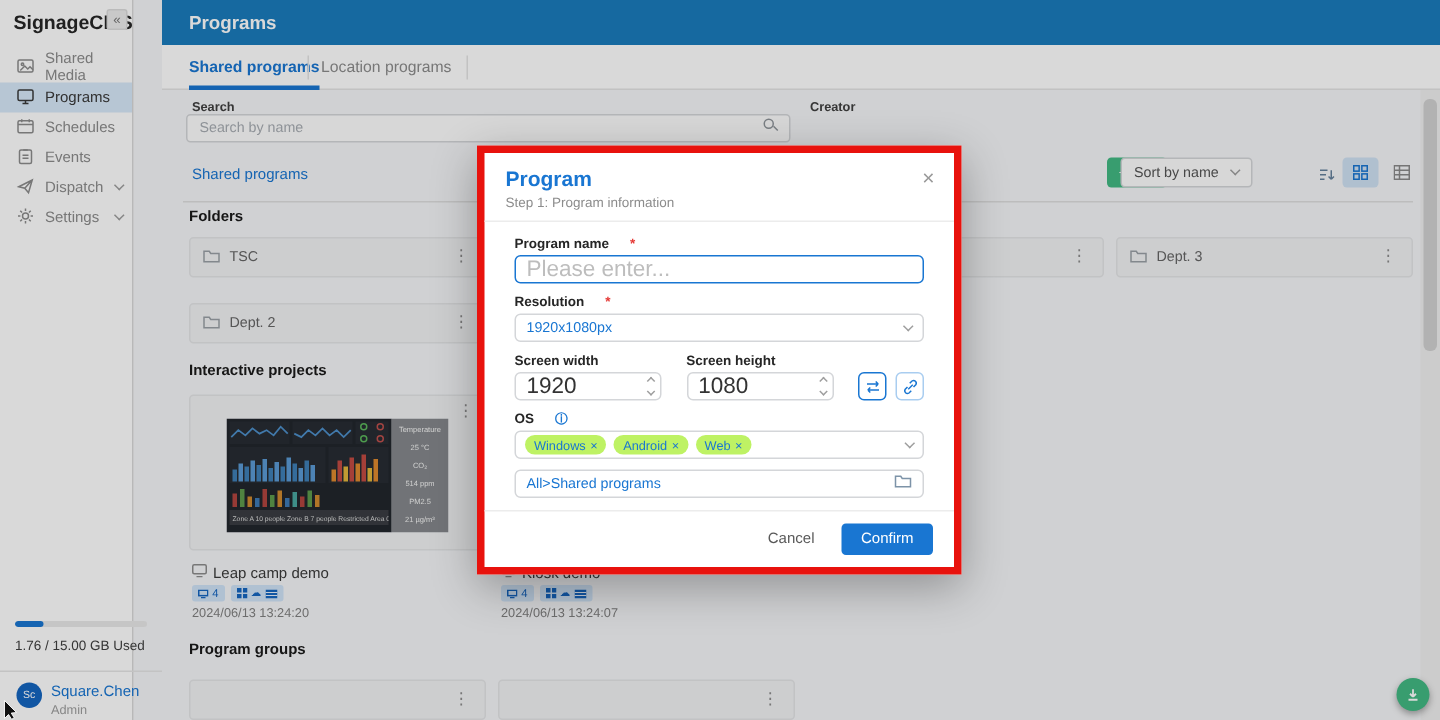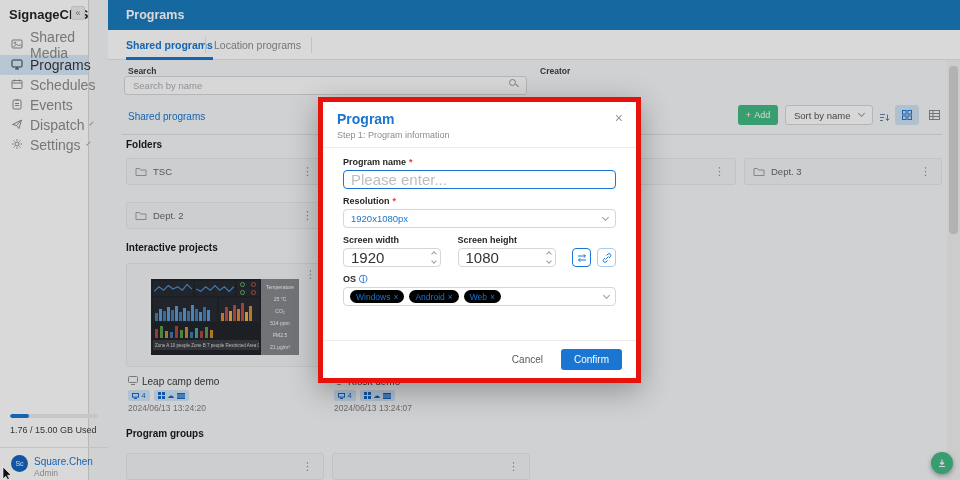--- a/index.html
+++ b/index.html
@@ -4,21 +4,21 @@
 <style>
   * { margin:0; padding:0; box-sizing:border-box; }
   html,body { width:960px; height:480px; }
   body { position:relative; overflow:hidden; font-family:"Liberation Sans",sans-serif; background:#f5f6f8; }
 
   
   .sidebar { position:absolute; left:0; top:0; width:89px; height:480px; background:#fff; border-right:1px solid #d9d9d9; z-index:1; }
   .logo { font-size:13px; font-weight:bold; color:#262626; padding:7px 0 0 9px; }
   .collapse-btn { position:absolute; top:6px; right:3px; width:14px; height:14px; background:#ededed; border:1px solid #dcdcdc; border-radius:2px; font-size:9px; color:#777; display:flex; align-items:center; justify-content:center; cursor:pointer; }
   .menu { margin-top:13px; }
-  .menu-item { height:20px; display:flex; align-items:center; gap:7px; padding-left:11px; padding-right:6px; color:#8c8c8c; font-size:14px; cursor:pointer; }
+  .menu-item { height:20px; display:flex; align-items:center; gap:7px; padding-left:11px; padding-right:6px; color:#8c8c8c; font-size:10px; cursor:pointer; }
   .menu-item.active { background:#d8e9fa; color:#3a3a3a; }
   .menu-item svg { flex:none; }
   .menu-chev { margin-left:auto; width:5px; height:5px; border-right:1.2px solid #9e9e9e; border-bottom:1.2px solid #9e9e9e; transform:rotate(45deg); margin-top:-3px; }
   .storage { position:absolute; left:10px; top:414px; width:88px; }
   .storage-bar { height:4px; background:#e9e9e9; border-radius:2px; overflow:hidden; }
   .storage-fill { height:4px; background:#1976d2; border-radius:2px; }
   .storage-text { margin-top:7px; font-size:9px; color:#404040; }
   .user-divider { position:absolute; top:447px; left:0; width:108px; border-top:1px solid #e6e6e6; }
   .avatar { position:absolute; left:11px; top:455px; width:17px; height:17px; border-radius:50%; background:#1565c0; color:#fff; font-size:7px; display:flex; align-items:center; justify-content:center; }
   .user-name { position:absolute; left:34px; top:456px; font-size:10px; color:#1976d2; }
@@ -38,21 +38,21 @@
   .search-wrap { position:absolute; left:16px; top:75px; width:403px; height:19px; }
   .search-wrap input { width:100%; height:100%; border:1px solid #d4d6d9; border-radius:3px; background:#fdfdfd; font-size:9.5px; padding:0 24px 0 8px; color:#333; font-family:inherit; }
   .search-wrap input::placeholder { color:#a8adb3; }
   .mag { position:absolute; right:11px; top:4px; width:7px; height:7px; border:1.3px solid #8f959b; border-radius:50%; }
   .mag::after { content:""; position:absolute; width:4px; height:1.3px; background:#8f959b; transform:rotate(45deg); right:-3.5px; bottom:-1px; }
   .select-box { position:absolute; display:flex; align-items:center; border:1px solid #d4d6d9; border-radius:3px; background:#fdfdfd; font-size:9.5px; padding:0 8px; cursor:pointer; }
   .chev-d { width:5px; height:5px; border-right:1.3px solid #9e9e9e; border-bottom:1.3px solid #9e9e9e; transform:rotate(45deg); margin-left:auto; margin-top:-3px; flex:none; }
 
   .breadcrumb { position:absolute; left:20px; top:111px; font-size:10px; color:#1976d2; cursor:pointer; }
   .add-btn { position:absolute; left:630px; top:105px; width:40px; height:20px; background:#42b983; border-radius:3px; color:#fff; font-size:9px; display:flex; align-items:center; justify-content:center; gap:3px; cursor:pointer; }
-  .sort-box { left:677px; top:105px; width:88px; height:20px; color:#555; }
+  .sort-box { left:639px; top:105px; width:88px; height:20px; color:#555; }
   .sort-dir { position:absolute; left:771px; top:109px; cursor:pointer; }
   .view-btn { position:absolute; top:105px; width:24px; height:20px; border-radius:3px; display:flex; align-items:center; justify-content:center; cursor:pointer; }
   .grid-btn { left:787px; background:#cfe2f4; }
   .list-btn { left:814px; background:transparent; }
   .toolbar-divider { position:absolute; left:14px; right:18px; top:134px; border-top:1px solid #dedede; }
 
   .section-h { position:absolute; font-size:10px; font-weight:bold; color:#1a1a1a; }
 
   .fcard { position:absolute; width:198px; height:27px; background:#f1f2f4; border:1px solid #e4e5e7; border-radius:3px; display:flex; align-items:center; padding:0 8px; gap:6px; cursor:pointer; }
   .fname { font-size:9.5px; color:#666; }
@@ -90,38 +90,38 @@
 
   
   .overlay { position:absolute; inset:0; background:rgba(0,0,0,0.15); z-index:10; }
   .modal-wrap { position:absolute; left:318px; top:97px; width:323px; height:286px; border:5px solid #e8120d; background:#fff; z-index:20; display:flex; flex-direction:column; box-shadow:0 8px 28px rgba(0,0,0,.3); }
   .m-header { padding:9px 14px 7px; border-bottom:1px solid #ececec; position:relative; }
   .m-title { color:#1976d2; font-size:14px; font-weight:bold; }
   .m-sub { color:#8c8c8c; font-size:9px; margin-top:3px; }
   .m-close { position:absolute; right:13px; top:9px; color:#999; font-size:14px; line-height:1; cursor:pointer; }
   .m-body { flex:1; padding:9px 20px 0; }
   .fgroup { margin-bottom:7px; }
-  .f-label { font-size:9px; font-weight:bold; color:#262626; margin-bottom:3px; display:flex; align-items:center; gap:3px; }
+  .f-label { font-size:9px; font-weight:bold; color:#262626; margin-bottom:3px; display:flex; align-items:center; gap:14px; }
   .req { color:#e53935; }
   .m-input { width:100%; height:19px; border:1px solid #d4d6d9; border-radius:4px; font-size:15px; padding:0 7px; color:#333; font-family:inherit; }
   .m-input.focus { border:1px solid #1976d2; }
   .m-input::placeholder { color:#bdbdbd; }
   .m-select { height:19px; border:1px solid #d4d6d9; border-radius:4px; display:flex; align-items:center; padding:0 7px; font-size:9.5px; color:#1976d2; cursor:pointer; background:#fff; }
   .wh-row { display:flex; align-items:flex-end; gap:6px; }
   .num-wrap { position:relative; width:98px; }
   .num-wrap .m-input { padding-right:16px; }
   .stepper { position:absolute; right:5px; top:4px; display:flex; flex-direction:column; gap:2.5px; cursor:pointer; }
   .st { width:4px; height:4px; border-right:1px solid #9e9e9e; border-bottom:1px solid #9e9e9e; }
   .st-up { transform:rotate(-135deg); }
   .st-dn { transform:rotate(45deg); }
   .gap-14 { width:9px; }
   .icon-btn { width:19px; height:19px; border-radius:4px; border:1px solid #1976d2; display:flex; align-items:center; justify-content:center; cursor:pointer; background:#fff; flex:none; }
   .icon-btn.link { border-color:#a9cdf0; }
   .tags-box { height:19px; border:1px solid #d4d6d9; border-radius:4px; display:flex; align-items:center; padding:0 6px; gap:5px; cursor:pointer; }
-  .tag { background:#000000; color:#1976d2; font-size:8.5px; height:13px; border-radius:7px; display:inline-flex; align-items:center; padding:0 6px; gap:3px; cursor:pointer; }
+  .tag { background:#bef264; color:#1976d2; font-size:8.5px; height:13px; border-radius:7px; display:inline-flex; align-items:center; padding:0 6px; gap:3px; cursor:pointer; }
   .tag .x { font-size:8.5px; cursor:pointer; }
   .info-i { color:#1976d2; font-size:8.5px; line-height:1; }
   .m-footer { border-top:1px solid #ececec; padding:8px 14px; display:flex; justify-content:flex-end; align-items:center; gap:18px; }
   .cancel { color:#595959; font-size:10px; cursor:pointer; }
   .confirm { background:#1976d2; color:#fff; font-size:10px; padding:5px 13px; border-radius:3px; cursor:pointer; }
 
   .mouse-cursor { position:absolute; left:2px; top:466px; z-index:40; }
 </style>
 </head>
 <body>
@@ -502,20 +502,26 @@
             <span class="x">×</span>
           </span>
         <span class="tag">
             <span>Web</span>
             <span class="x">×</span>
           </span>
         <span class="chev-d"></span>
       </div>
     </div>
     <div class="fgroup">
+      <div class="m-select">
+        <span>All&gt;Shared programs</span>
+        <span style="margin-left:auto"><svg width="12" height="10" viewBox="0 0 12 10" fill="none" stroke="#7d93a8" stroke-width="1">
+              <path d="M1 1.5h3.5l1 1.5H11v5.5H1z"></path>
+            </svg></span>
+      </div>
     </div>
   </div>
   <div class="m-footer">
     <div class="cancel">Cancel</div>
     <div class="confirm">Confirm</div>
   </div>
 </div>
 
 <div class="mouse-cursor">
   <svg width="11" height="14" viewBox="0 0 11 14">

